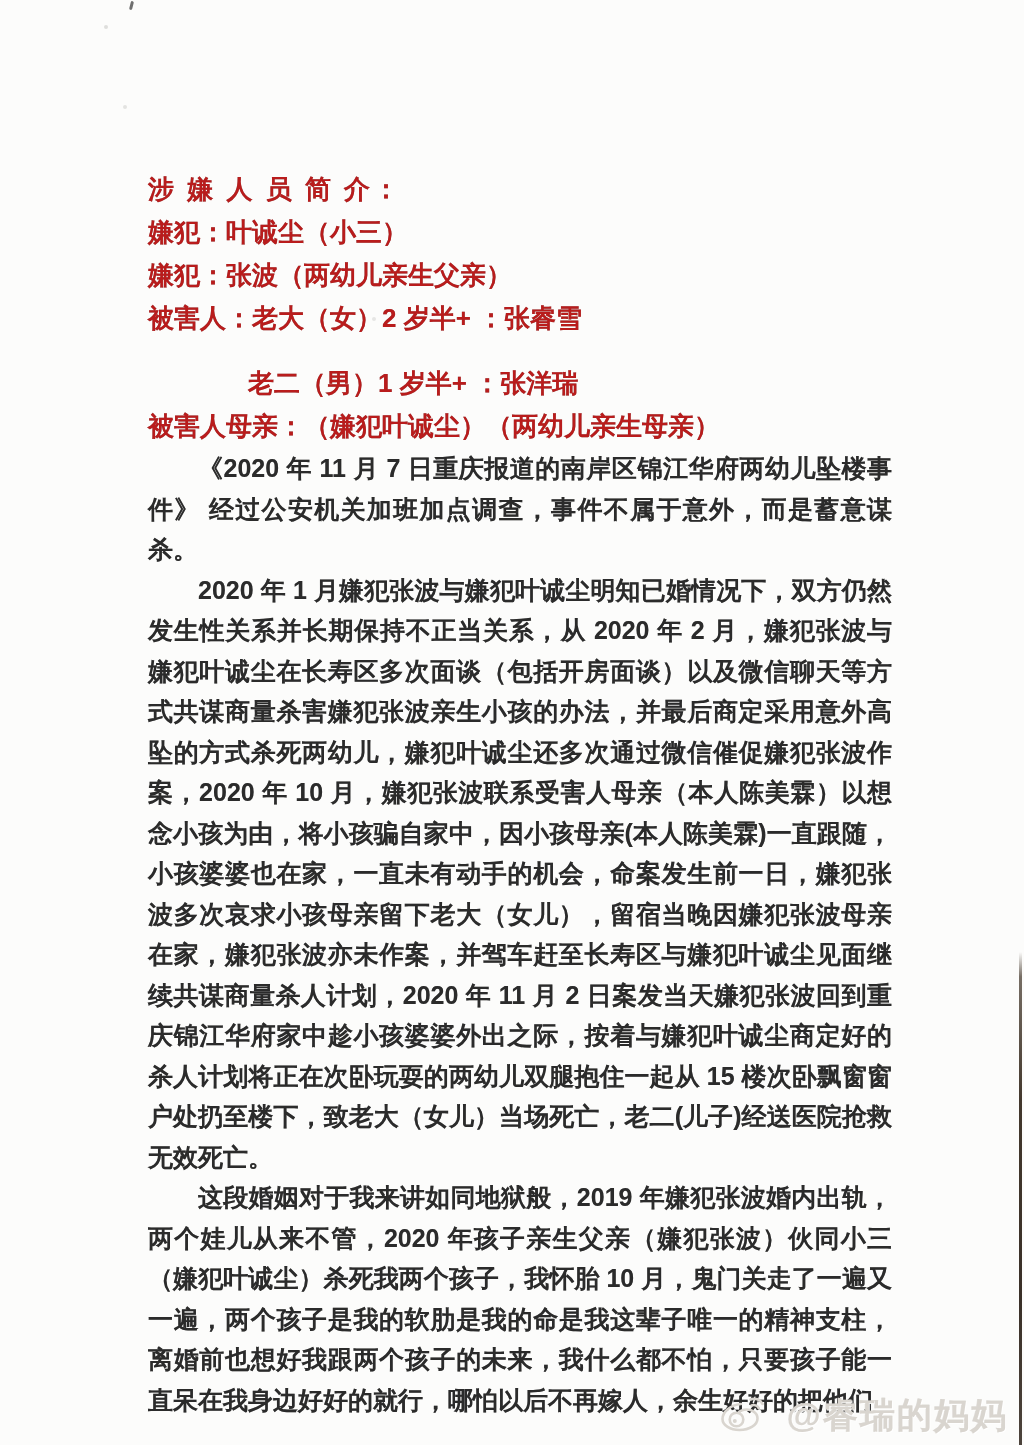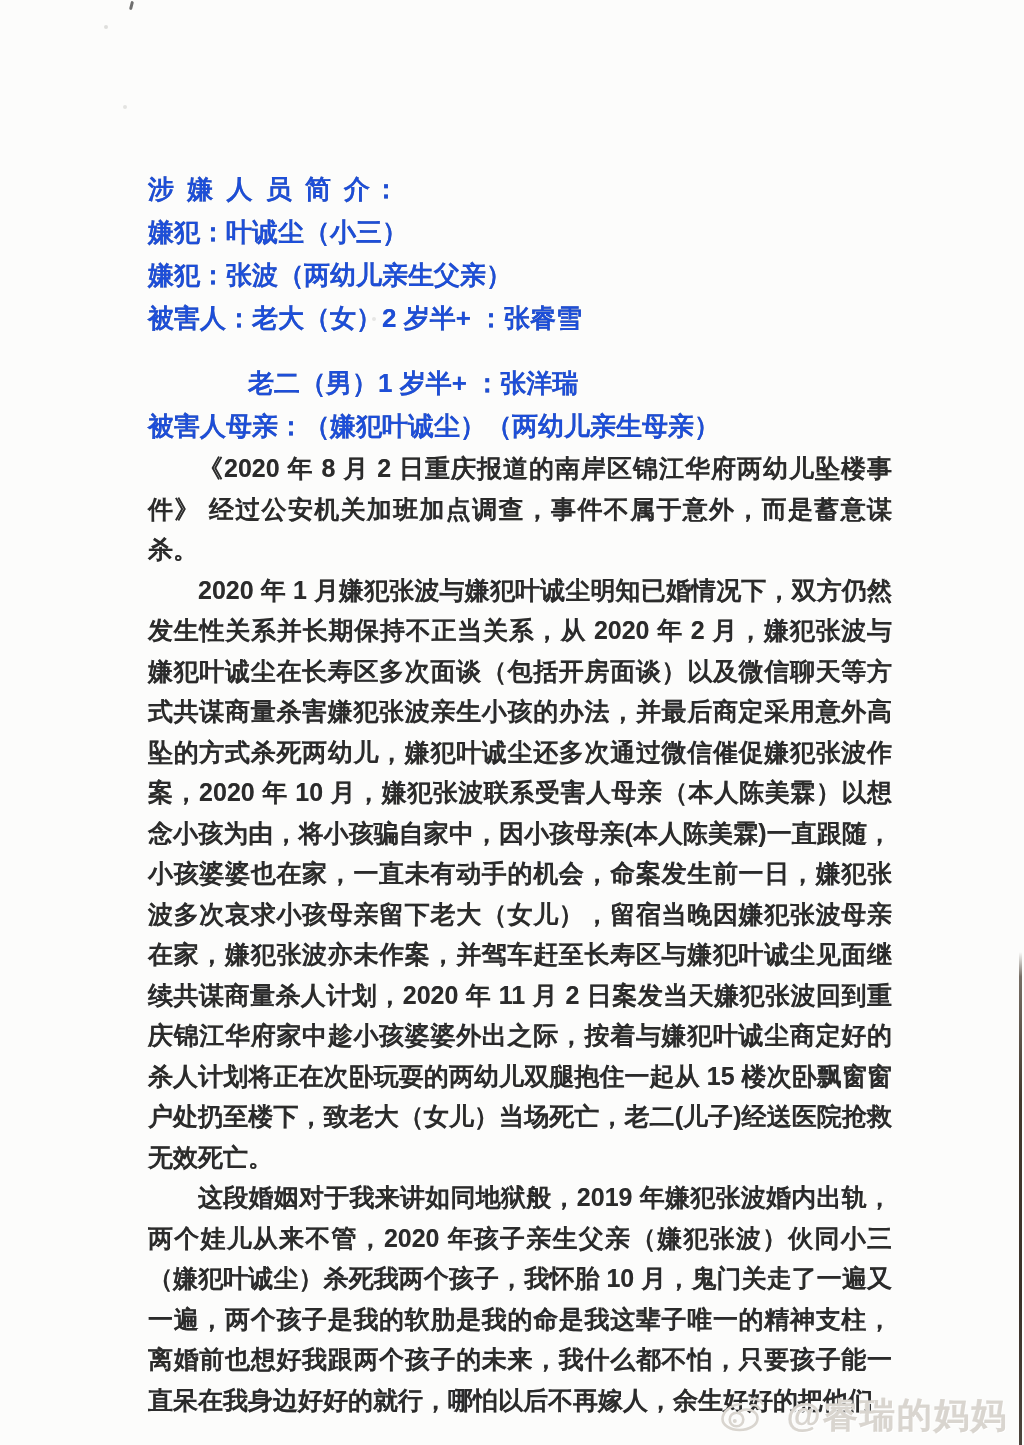--- a/index.html
+++ b/index.html
@@ -26,21 +26,21 @@
     text-align: center;
     letter-spacing: 1px;
     color: #1d1d1d;
     text-shadow: 0 0 0.6px rgba(0,0,0,0.45);
   }
   .doc-title .title-line { display: block; }
   .roster {
     margin-top: 18px;
     font-size: 26px;
     font-weight: 700;
-    color: #1d4ed8;
+    color: #b91c1c;
     text-shadow: 0 0 0.5px rgba(0,0,0,0.4);
   }
   .roster .roster-line, .roster .roster-heading {
     line-height: 43px;
     white-space: pre;
   }
   .roster .roster-heading { letter-spacing: 3px; }
   .roster .indented { padding-left: 3.85em; margin-top: 22px; }
   .body-text {
     font-size: 25px;
@@ -97,21 +97,21 @@
   <div class="roster">
     <div class="roster-heading">涉 嫌 人 员 简 介：</div>
     <div class="roster-line">嫌犯：叶诚尘（小三）</div>
     <div class="roster-line">嫌犯：张波（两幼儿亲生父亲）</div>
     <div class="roster-line">被害人：老大（女）2 岁半+ ：张睿雪</div>
     <div class="roster-line indented">老二（男）1 岁半+ ：张洋瑞</div>
     <div class="roster-line">被害人母亲：（嫌犯叶诚尘）（两幼儿亲生母亲）</div>
   </div>
 
   <div class="body-text">
-    <p>《2020 年 8 月 2 日重庆报道的南岸区锦江华府两幼儿坠楼事件》 经过公安机关加班加点调查，事件不属于意外，而是蓄意谋杀。</p>
+    <p>《2020 年 11 月 7 日重庆报道的南岸区锦江华府两幼儿坠楼事件》 经过公安机关加班加点调查，事件不属于意外，而是蓄意谋杀。</p>
     <p>2020 年 1 月嫌犯张波与嫌犯叶诚尘明知已婚情况下，双方仍然发生性关系并长期保持不正当关系，从 2020 年 2 月，嫌犯张波与嫌犯叶诚尘在长寿区多次面谈（包括开房面谈）以及微信聊天等方式共谋商量杀害嫌犯张波亲生小孩的办法，并最后商定采用意外高坠的方式杀死两幼儿，嫌犯叶诚尘还多次通过微信催促嫌犯张波作案，2020 年 10 月，嫌犯张波联系受害人母亲（本人陈美霖）以想念小孩为由，将小孩骗自家中，因小孩母亲(本人陈美霖)一直跟随，小孩婆婆也在家，一直未有动手的机会，命案发生前一日，嫌犯张波多次哀求小孩母亲留下老大（女儿），留宿当晚因嫌犯张波母亲在家，嫌犯张波亦未作案，并驾车赶至长寿区与嫌犯叶诚尘见面继续共谋商量杀人计划，2020 年 11 月 2 日案发当天嫌犯张波回到重庆锦江华府家中趁小孩婆婆外出之际，按着与嫌犯叶诚尘商定好的杀人计划将正在次卧玩耍的两幼儿双腿抱住一起从 15 楼次卧飘窗窗户处扔至楼下，致老大（女儿）当场死亡，老二(儿子)经送医院抢救无效死亡。</p>
     <p>这段婚姻对于我来讲如同地狱般，2019 年嫌犯张波婚内出轨，两个娃儿从来不管，2020 年孩子亲生父亲（嫌犯张波）伙同小三（嫌犯叶诚尘）杀死我两个孩子，我怀胎 10 月，鬼门关走了一遍又一遍，两个孩子是我的软肋是我的命是我这辈子唯一的精神支柱，离婚前也想好我跟两个孩子的未来，我什么都不怕，只要孩子能一直呆在我身边好好的就行，哪怕以后不再嫁人，余生好好的把他们</p>
   </div>
 
 </div>
 
 <div class="watermark">
   <span>
     <svg width="50" height="42" viewBox="0 0 50 42" fill="none" stroke="#d9d5cf" stroke-width="2.6" stroke-linecap="round">
       <path d="M23 12 C12 13 4.5 20 4.5 27 C4.5 33.5 12.5 38 21.5 38 C31.5 38 39.5 33 39.5 26.5 C39.5 20.5 33 16.5 26 17.8 C24 18.2 22.3 18.9 21.2 19.8"></path>

